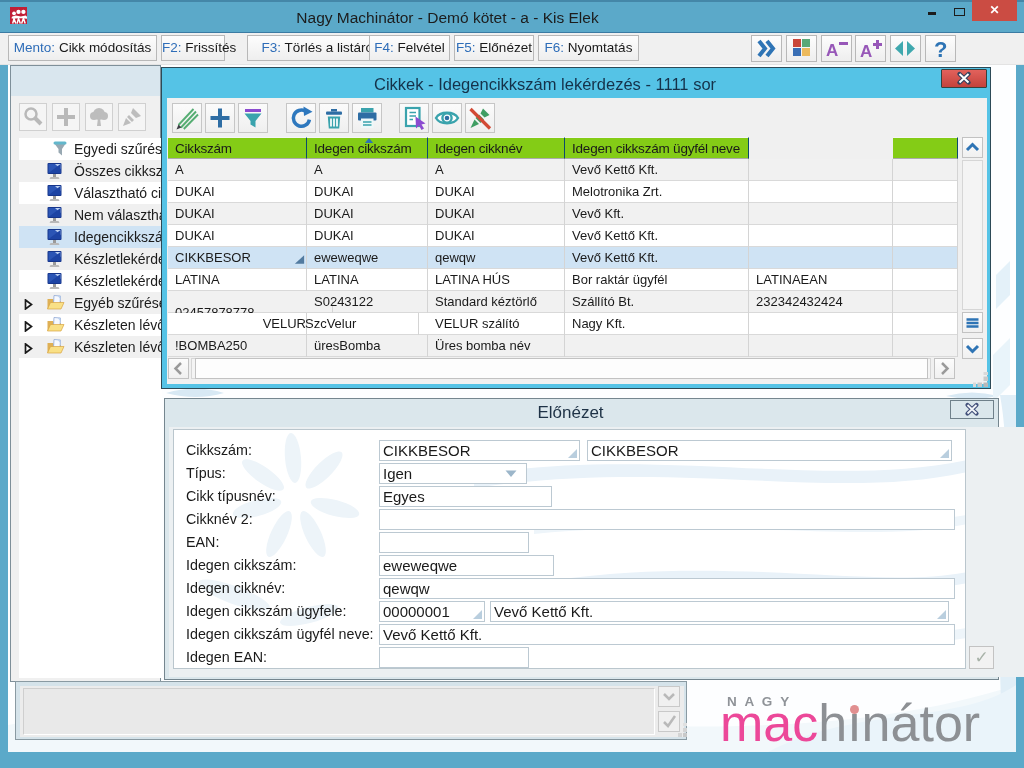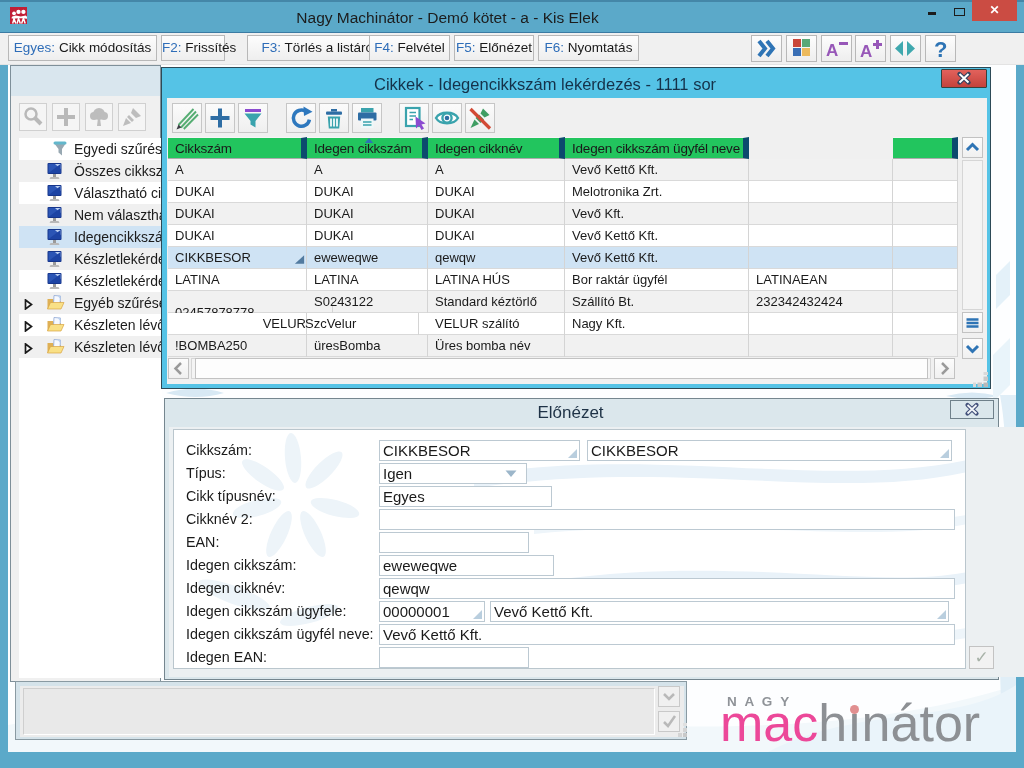--- a/index.html
+++ b/index.html
@@ -45,21 +45,21 @@
   #win1 { left:161px; top:67px; width:830px; height:322px; border:1px solid #2c4a57; background:#55c3e6; }
   #win1 .wtitle { position:absolute; left:0; top:0; width:100%; height:30px; color:#15324a; font-size:16.5px; }
   #win1 .wtitle span { position:absolute; left:212px; top:7px; }
   #w1close { position:absolute; left:779px; top:1px; width:46px; height:19px; background:linear-gradient(#e2625c,#c4423c); border:1px solid #37423f; border-radius:1px; text-align:center; }
   #w1client { position:absolute; left:5px; top:30px; width:820px; height:286px; background:#f0f0f0; }
   #w1tools { position:absolute; left:0; top:0; width:100%; height:39px; }
   .wibtn { position:absolute; top:5px; width:30px; height:30px; background:linear-gradient(#fbfbfb,#efefef); border:1px solid #c6c6c6; }
 
   
   #grid { position:absolute; left:1px; top:39px; width:790px; height:220px; font-size:13px; color:#1a1a1a; }
-  .hcell { position:absolute; top:0; height:22px; background:#22c55e; border-right:6px solid #0c4a6e; border-bottom:1px solid #ababab; border-top:1px solid #f5f5f5; line-height:21px; padding-left:7px; letter-spacing:-0.2px; font-size:13.5px; }
+  .hcell { position:absolute; top:0; height:22px; background:#84cc16; border-right:1px solid #0c4a6e; border-bottom:1px solid #ababab; border-top:1px solid #f5f5f5; line-height:21px; padding-left:7px; letter-spacing:-0.2px; font-size:13.5px; }
   .cell { position:absolute; height:22px; border-right:1px solid #d4d4d4; line-height:21px; padding-left:7px; white-space:nowrap; overflow:hidden; }
   .rowband { position:absolute; left:0; width:790px; height:22px; }
 
   
   #vsb { position:absolute; left:795px; top:39px; width:22px; height:220px; }
   .sbtn { position:absolute; left:0; width:21px; height:21px; background:linear-gradient(#fcfcfc,#f0f0f0); border:1px solid #c2c2c2; }
   #vtrack { position:absolute; left:0; top:23px; width:21px; height:150px; background:#f4f4f4; border:1px solid #d6d6d6; }
   
   #hsb { position:absolute; left:1px; top:260px; width:816px; height:22px; }
   #htrack { position:absolute; left:23px; top:0; width:740px; height:21px; background:#f4f4f4; border:1px solid #d6d6d6; }
@@ -117,21 +117,21 @@
     </svg>
   </div>
   <div class="abs" id="btn-min"></div>
   <div class="abs" id="btn-max"></div>
   <div class="abs" id="btn-close">✕</div>
   <div class="abs" id="border-left"></div>
   <div class="abs" id="border-right"></div>
   <div class="abs" id="border-bottom"></div>
 
   <div class="abs" id="toolbar"></div>
-  <div class="tbtn" style="left:8px; top:35px; width:149px;"><b>Egyes:</b> Cikk módosítás</div>
+  <div class="tbtn" style="left:8px; top:35px; width:149px;"><b>Mento:</b> Cikk módosítás</div>
   <div class="tbtn" style="left:161px; top:35px; width:64px;"><b>F2:</b> Frissítés</div>
   <div class="tbtn" style="left:247px; top:35px; width:130px;text-align:right;"><b>F3:</b> Törlés a listáról</div>
   <div class="tbtn" style="left:369px; top:35px; width:81px;"><b>F4:</b> Felvétel</div>
   <div class="tbtn" style="left:454px; top:35px; width:80px;"><b>F5:</b> Előnézet</div>
   <div class="tbtn" style="left:538px; top:35px; width:101px;"><b>F6:</b> Nyomtatás</div>
 
   <div class="ibtn" style="left:751px;">
       <svg width="29" height="25" viewBox="0 0 29 25">
         <path d="M7 5 L13 12.5 L7 20" stroke="#2e74b5" stroke-width="4" fill="none"></path>
         <path d="M15 5 L21 12.5 L15 20" stroke="#2e74b5" stroke-width="4" fill="none"></path>

